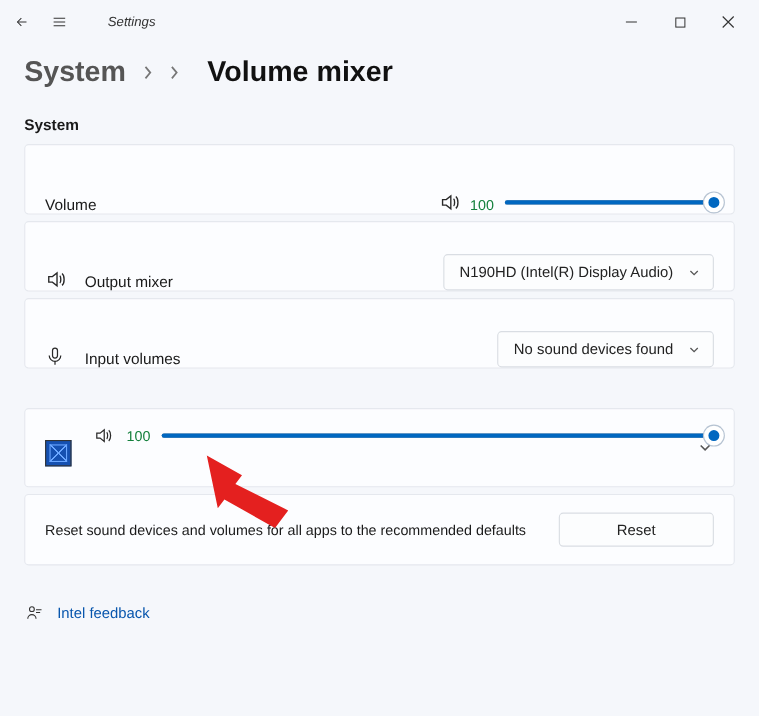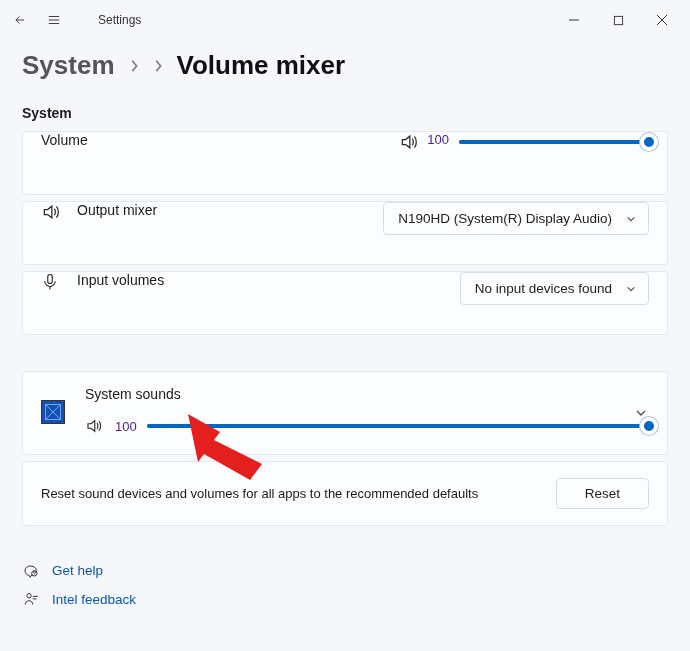--- a/index.html
+++ b/index.html
@@ -1,54 +1,54 @@
 <!DOCTYPE html>
 <html><head>
 <meta charset="utf-8">
 <style>
   * { box-sizing: border-box; margin: 0; padding: 0; font-family: "Segoe UI", -apple-system, sans-serif; }
   html, body { width: 690px; height: 651px; background: #f5f7fb; overflow: hidden; }
-  .titlebar { height: 40px; display: flex; align-items: center; padding: 0 6px 0 12px; }
+  .titlebar { height: 40px; display: flex; align-items: center; padding: 0 6px 0 12px; font-style: italic; }
   .tb-left { display: flex; align-items: center; gap: 18px; }
   .tb-back { width: 16px; height: 16px; display:flex; align-items:center; justify-content:center; color:#333; cursor:pointer; }
   .tb-menu { width:16px; height:16px; display:flex; align-items:center; justify-content:center; color:#333; cursor:pointer; }
   .tb-title { font-size: 12px; color:#333; margin-left:18px; }
   .tb-right { margin-left:auto; display:flex; align-items:center; }
   .tb-btn { width:44px; height:32px; display:flex; align-items:center; justify-content:center; color:#333; cursor:pointer; }
   .content { padding: 10px 22px 0 22px; }
   .crumbs { display:flex; align-items:center; gap:14px; font-size: 26px; font-weight:600; color:#555; margin-bottom:24px; }
   .crumbs .crumb { cursor:pointer; }
-  .crumbs .crumb-last { color:#111; cursor:default; }
+  .crumbs .crumb-last { color:#111; cursor:default;margin-left:12px; }
   .crumbs .chev { color:#777; font-size:18px; }
   .section-title { font-size:14px; font-weight:600; color:#1a1a1a; margin-bottom:10px; }
   .card { background:#fcfdff; border:1px solid #e5e8ee; border-radius:4px; padding:0 18px; margin-bottom:6px; }
-  .row { display:flex; align-items:flex-start; min-height:62px; }
+  .row { display:flex; align-items:flex-end; min-height:62px; }
   .row-label { font-size:14px; color:#1a1a1a; }
   .icon-slot { width:36px; display:flex; align-items:center; justify-content:flex-start; color:#292929; }
-  .vol-val { font-size:13px; color:#4c1d95; margin:0 10px 0 6px; }
+  .vol-val { font-size:13px; color:#15803d; margin:0 10px 0 6px; }
   .slider-wrap { flex:1; display:flex; align-items:center; }
   .slider { position:relative; flex:1; height:20px; cursor:pointer; }
   .slider .track-bg { position:absolute; left:0; right:0; top:50%; transform:translateY(-50%); height:4px; background:#8a8f98; border-radius:2px; }
   .slider .track-fg { position:absolute; left:0; top:50%; transform:translateY(-50%); height:4px; background:#0067c0; border-radius:2px; }
   .slider .thumb { position:absolute; top:50%; transform:translate(-50%,-50%); width:18px; height:18px; border-radius:50%; background:#0067c0; border:4px solid #fff; box-shadow:0 0 0 1px #b6c3d2; }
   .dropdown { margin-left:auto; border:1px solid #d9dde3; border-radius:4px; background:#fcfdfe; padding:8px 36px 8px 14px; font-size:13.5px; color:#222; position:relative; cursor:pointer; }
   .dropdown .dd-chev { position:absolute; right:12px; top:50%; transform:translateY(-50%); color:#555; }
   .apps-gap { height:30px; }
   .app-card { background:#fcfdff; border:1px solid #e5e8ee; border-radius:4px; padding:14px 18px 18px 18px; margin-bottom:6px; position:relative; }
   .app-top { display:flex; align-items:flex-start; }
   .app-icon { width:24px; height:24px; background:#1550b1; border:1px solid #333; position:relative; margin-top:14px; margin-right:20px; flex-shrink:0; }
   .app-icon::after { content:""; position:absolute; inset:3px; border:1px solid #6aa6ff; }
   .app-icon::before { content:""; position:absolute; left:3px; right:3px; top:3px; bottom:3px; background:linear-gradient(to top left, transparent 47%, #6aa6ff 47%, #6aa6ff 53%, transparent 53%), linear-gradient(to top right, transparent 47%, #6aa6ff 47%, #6aa6ff 53%, transparent 53%); }
   .app-body { flex:1; }
   .app-name { font-size:14px; color:#1a1a1a; margin-bottom:14px; }
   .app-slider-row { display:flex; align-items:center; }
   .expand-chev { position:absolute; right:20px; top:50%; transform:translateY(-50%); color:#555; cursor:pointer; }
   .reset-card { background:#fcfdff; border:1px solid #e5e8ee; border-radius:4px; padding:16px 18px; display:flex; align-items:center; margin-bottom:30px; }
   .reset-text { font-size:13px; color:#1a1a1a; }
-  .reset-btn { margin-left:auto; border:1px solid #d9dde3; border-radius:4px; background:#fcfdfe; padding:7px 28px; font-size:13.5px; color:#222; cursor:pointer; }
+  .reset-btn { margin-left:auto; border:1px solid #d9dde3; border-radius:4px; background:#fcfdfe; padding:7px 52px; font-size:13.5px; color:#222; cursor:pointer; }
   .links { padding-top:6px; }
   .link-row { display:flex; align-items:center; gap:12px; font-size:13.5px; color:#0856ad; margin-bottom:14px; cursor:pointer; }
   .link-row .licon { color:#333; width:18px; display:flex; justify-content:center; }
   .arrow-overlay { position:absolute; pointer-events:none; }
   svg { display:block; }
 </style>
 </head>
 <body>
 
 <div class="titlebar">
@@ -132,58 +132,57 @@
     <div class="row">
       <span class="icon-slot">
         <svg width="20" height="20" viewBox="0 0 24 24" fill="none" stroke="currentColor" stroke-width="1.5">
             <path d="M4 9v6h4l5 4V5L8 9H4z"></path>
             <path d="M16 8c1.5 1.2 1.5 6.8 0 8"></path>
             <path d="M18.5 5.5c3 2.5 3 10.5 0 13"></path>
           </svg>
       </span>
       <span class="row-label">Output mixer</span>
       <div class="dropdown">
-        <span>N190HD (System(R) Display Audio)</span>
+        <span>N190HD (Intel(R) Display Audio)</span>
         <span class="dd-chev">
             <svg width="10" height="10" viewBox="0 0 12 12" stroke="currentColor" stroke-width="1.4" fill="none">
               <path d="M2 4l4 4 4-4"></path>
             </svg>
           </span>
       </div>
     </div>
   </div>
 
   <div class="card">
     <div class="row">
       <span class="icon-slot">
         <svg width="18" height="20" viewBox="0 0 24 24" fill="none" stroke="currentColor" stroke-width="1.5">
             <rect x="9" y="2" width="6" height="12" rx="3"></rect>
             <path d="M5 11a7 7 0 0 0 14 0"></path>
             <path d="M12 18v4"></path>
           </svg>
       </span>
       <span class="row-label">Input volumes</span>
       <div class="dropdown">
-        <span>No input devices found</span>
+        <span>No sound devices found</span>
         <span class="dd-chev">
             <svg width="10" height="10" viewBox="0 0 12 12" stroke="currentColor" stroke-width="1.4" fill="none">
               <path d="M2 4l4 4 4-4"></path>
             </svg>
           </span>
       </div>
     </div>
   </div>
 
   <div class="apps-gap"></div>
 
   <div class="app-card">
     <div class="app-top">
       <div class="app-icon"></div>
       <div class="app-body">
-        <div class="app-name">System sounds</div>
         <div class="app-slider-row">
           <span style="color:#292929;margin-right:6px">
             <svg width="18" height="18" viewBox="0 0 24 24" fill="none" stroke="currentColor" stroke-width="1.5">
                 <path d="M4 9v6h4l5 4V5L8 9H4z"></path>
                 <path d="M16 8c1.5 1.2 1.5 6.8 0 8"></path>
                 <path d="M18.5 5.5c3 2.5 3 10.5 0 13"></path>
               </svg>
           </span>
           <span class="vol-val">100</span>
           <div class="slider-wrap">
@@ -204,30 +203,20 @@
   </div>
 
   <div class="reset-card">
     <span class="reset-text">Reset sound devices and volumes for all apps to the recommended defaults</span>
     <button class="reset-btn">Reset</button>
   </div>
 
   <div class="links">
     <div class="link-row">
       <span class="licon">
-        <svg width="16" height="16" viewBox="0 0 24 24" fill="none" stroke="currentColor" stroke-width="1.5">
-            <path d="M20 13c0 4-3.5 7-8 7l-1 3-2-3c-3.5-.5-6-3.2-6-7 0-4.2 3.8-7 8.5-7S20 8.8 20 13z"></path>
-            <circle cx="17" cy="17" r="4" fill="#f5f7fb"></circle>
-            <path d="M15.5 16a1.5 1.5 0 1 1 2 1.4c-.5.2-.5.6-.5 1M17 20h.01"></path>
-          </svg>
-      </span>
-      <span>Get help</span>
-    </div>
-    <div class="link-row">
-      <span class="licon">
         <svg width="15" height="15" viewBox="0 0 24 24" fill="none" stroke="currentColor" stroke-width="1.6">
             <circle cx="8" cy="6" r="3.5"></circle>
             <path d="M2 20c0-3.3 2.7-6 6-6s6 2.7 6 6"></path>
             <path d="M14 7h8M14 11h6"></path>
           </svg>
       </span>
       <span>Intel feedback</span>
     </div>
   </div>
 

